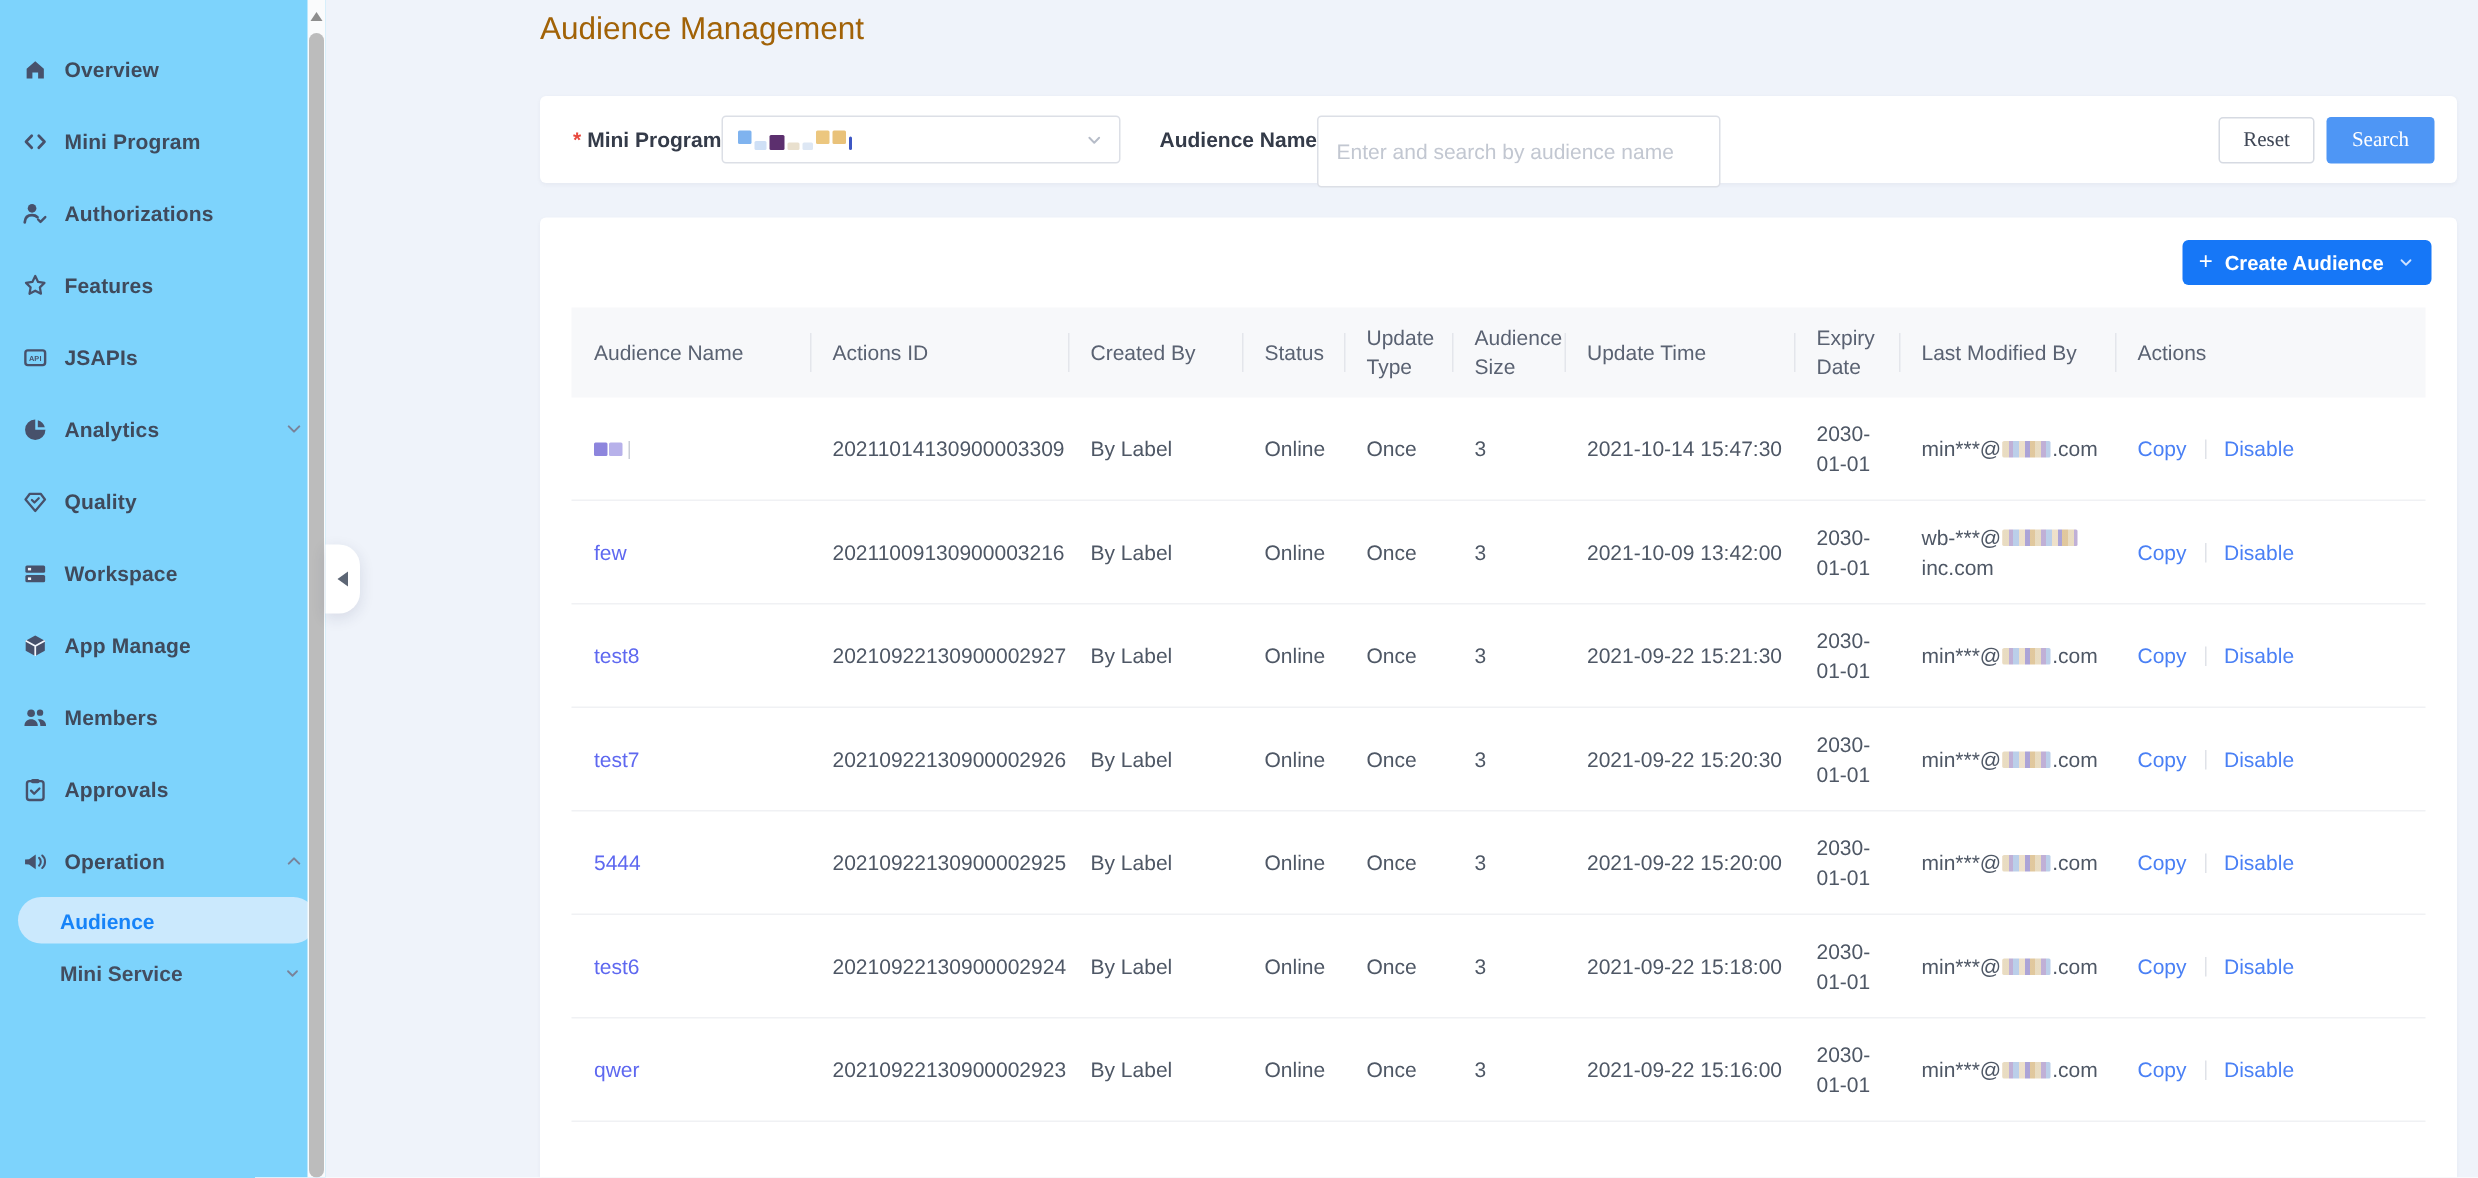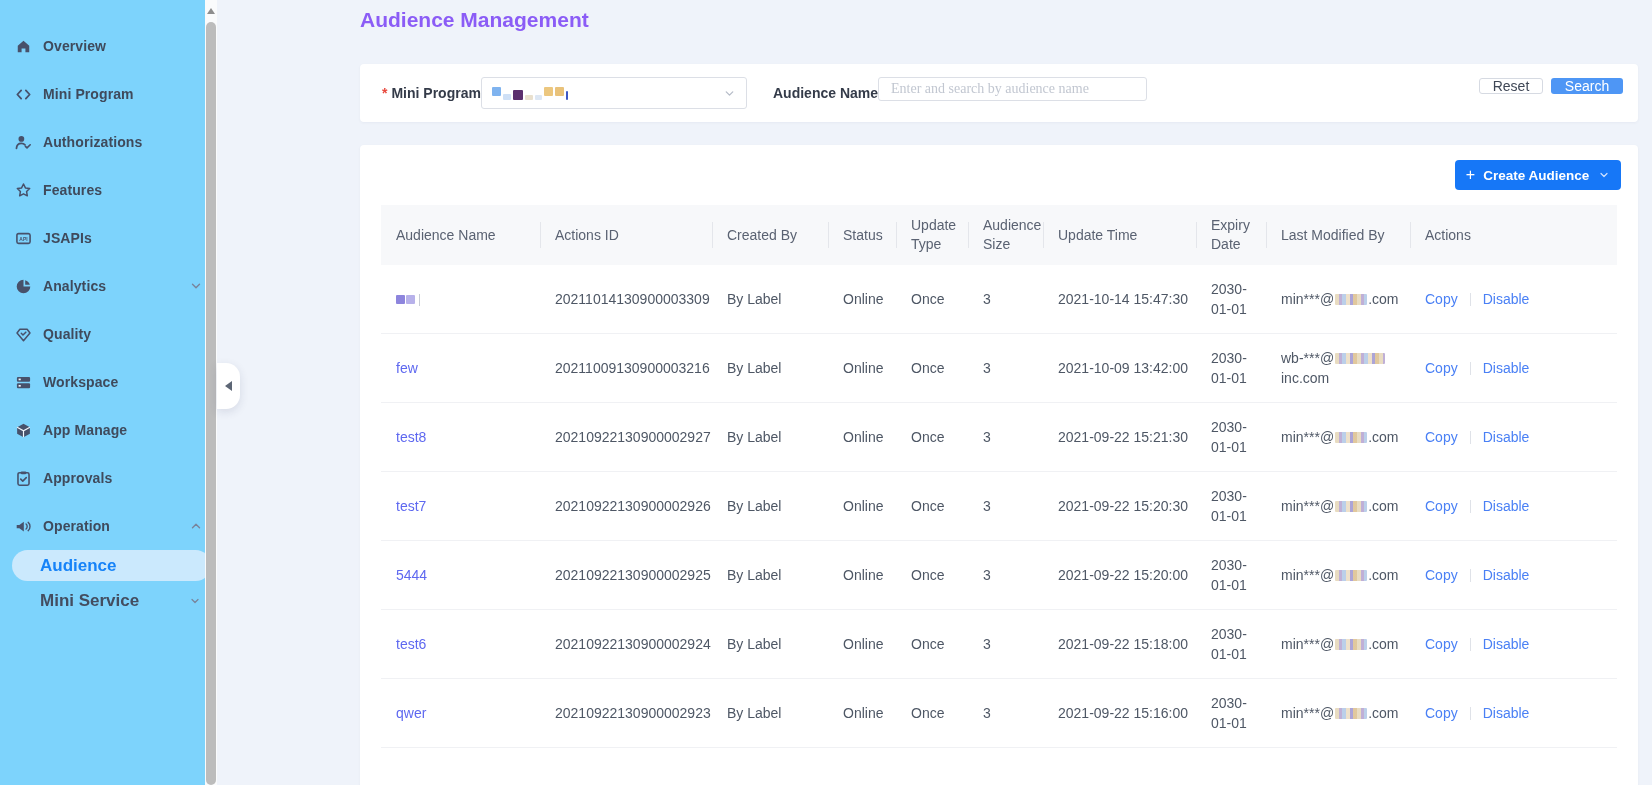--- a/index.html
+++ b/index.html
@@ -10,53 +10,53 @@
   .sidebar{position:absolute;left:0;top:0;width:217px;height:785px;background:#7dd3fc}
   .nav{padding-top:22px}
   .nav-item{height:48px;display:flex;align-items:center;padding:0 14px 0 15px;
             color:#3F4A5C;font-size:14px;font-weight:700;cursor:pointer;letter-spacing:.1px}
   .nicon{width:17px;height:17px;margin-right:11px;display:inline-flex;flex:none}
   .nicon svg{width:17px;height:17px}
   .chev{width:14px;height:14px;margin-left:auto;flex:none}
   .chev polyline{fill:none;stroke:#79839A;stroke-width:1.6;stroke-linecap:round;stroke-linejoin:round}
   .chev.up{transform:rotate(180deg)}
   .sub-item{height:34px;display:flex;align-items:center;padding:0 16px 0 40px;
-            font-size:17px;font-weight:700;color:#434D60;cursor:pointer}
+            font-size:14px;font-weight:700;color:#434D60;cursor:pointer}
   .sub-item .chev{width:12px;height:12px}
   .sub-item.active{background:var(--active_bg,#CBE9FD);color:var(--active_text,#1683F8);
             border-radius:16px;margin:0 6px 3px 12px;padding-left:28px;height:31px}
   .sb-scrollbar{position:absolute;top:0;right:0;width:12px;height:785px;background:#FAFBFC}
   .sb-thumb{position:absolute;top:22px;left:1px;width:10px;height:763px;background:#BCBCBC;border-radius:5px}
   .sb-arrow{position:absolute;top:8px;left:2px;width:0;height:0;
             border-left:4px solid transparent;border-right:4px solid transparent;border-bottom:6px solid #8E8E8E}
   .collapse-handle{position:absolute;left:217px;top:363px;width:23px;height:46px;background:#fff;
             border-radius:0 14px 14px 0;box-shadow:0 3px 10px rgba(31,45,80,.12);
             display:flex;align-items:center;justify-content:center;cursor:pointer;z-index:5}
   .tri{width:0;height:0;border-top:5px solid transparent;border-bottom:5px solid transparent;border-right:7px solid #5D6675}
   
-  .title{position:absolute;left:360px;top:8px;margin:0;font-size:21px;font-weight:700;color:#8b5cf6}
+  .title{position:absolute;left:360px;top:8px;margin:0;font-size:21px;font-weight:400;color:#a16207}
   .card{background:#fff;border-radius:4px;box-shadow:0 1px 3px rgba(50,60,90,.05)}
   .filter-card{position:absolute;left:360px;top:64px;width:1278px;height:58px}
   .f-label{position:absolute;top:0;height:58px;display:flex;align-items:center;
            font-size:14px;font-weight:700;color:#343B49}
   .req{color:#E8483D;margin-right:4px;font-weight:700}
   .select{position:absolute;left:121px;top:13px;width:266px;height:32px;border:1px solid #DCDFE6;
           border-radius:3px;background:#fff;display:flex;align-items:center;padding:0 10px;
           box-sizing:border-box;cursor:pointer}
   .select .chev{width:13px;height:13px}
   .select .chev polyline{stroke:#B6BCC8}
   .mosaic-row{display:flex;align-items:flex-end;gap:2px}
   .sq{display:inline-block;border-radius:1px}
-  .input{position:absolute;left:518px;top:13px;width:269px;height:24px;border:1px solid #DCDFE6;
+  .input{position:absolute;left:518px;top:13px;width:269px;height:48px;border:1px solid #DCDFE6;
          border-radius:3px;padding:0 12px;font-size:14px;color:#0f172a;box-sizing:border-box;outline:none;
-         font-family:Liberation Serif, serif}
+         font-family:Liberation Sans, sans-serif}
   .input::placeholder{color:#C2C7D1}
-  .btn{position:absolute;top:14px;height:16px;border-radius:3px;font-size:14px;cursor:pointer;
+  .btn{position:absolute;top:14px;height:31px;border-radius:3px;font-size:14px;cursor:pointer;
        display:flex;align-items:center;justify-content:center;box-sizing:border-box;
-       font-family:Liberation Sans, sans-serif}
+       font-family:Liberation Serif, serif}
   .btn-reset{left:1119px;width:64px;background:#fff;border:1px solid #D6DAE2;color:#3F4756}
   .btn-search{left:1191px;width:72px;background:var(--search_blue,#4E96F5);border:none;color:#fff}
   
   .table-card{position:absolute;left:360px;top:145px;width:1278px;height:640px;border-radius:4px 4px 0 0}
   .btn-create{position:absolute;left:1095px;top:15px;width:166px;height:30px;border:none;border-radius:4px;
               background:var(--accent_blue,#1677F7);color:#fff;font-size:13.5px;font-weight:700;
               display:flex;align-items:center;justify-content:center;gap:8px;cursor:pointer;
               font-family:"Liberation Sans",sans-serif}
   .plus{font-size:16px;font-weight:400;line-height:1}
   .btn-create .chev{width:12px;height:12px;margin-left:1px}
@@ -167,20 +167,31 @@
           <span class="nicon">
             <svg viewBox="0 0 16 16">
               <path d="M8 1.6 14 4.9v6.2L8 14.4 2 11.1V4.9z" fill="#47516B"></path>
               <path d="M2 4.9 8 8.2l6-3.3M8 8.2v6.2" fill="none" stroke="#F2F6FC" stroke-width="1.1"></path>
             </svg>
           </span>
           <span class="nlabel">App Manage</span>
         </div>
         <div class="nav-item">
           <span class="nicon">
+            <svg viewBox="0 0 16 16" fill="#47516B">
+              <circle cx="5.4" cy="5.2" r="2.4"></circle>
+              <circle cx="11" cy="4.8" r="2"></circle>
+              <path d="M1.2 13.2c0-2.7 1.9-4.2 4.2-4.2s4.2 1.5 4.2 4.2z"></path>
+              <path d="M10.6 8.9c2.3 0 4.2 1.4 4.2 4.3h-3.6c0-1.8-.6-3.3-1.7-4.1z"></path>
+            </svg>
+          </span>
+          <span class="nlabel">Members</span>
+        </div>
+        <div class="nav-item">
+          <span class="nicon">
             <svg viewBox="0 0 16 16">
               <rect x="2.8" y="2.6" width="10.4" height="11.8" rx="1.6" fill="none" stroke="#47516B" stroke-width="1.5"></rect>
               <rect x="5.3" y="1.3" width="5.4" height="2.6" rx="1" fill="#47516B"></rect>
               <path d="M5.4 8.6l1.9 1.9 3.3-3.3" fill="none" stroke="#47516B" stroke-width="1.5" stroke-linecap="round" stroke-linejoin="round"></path>
             </svg>
           </span>
           <span class="nlabel">Approvals</span>
         </div>
         <div class="nav-item">
           <span class="nicon">

